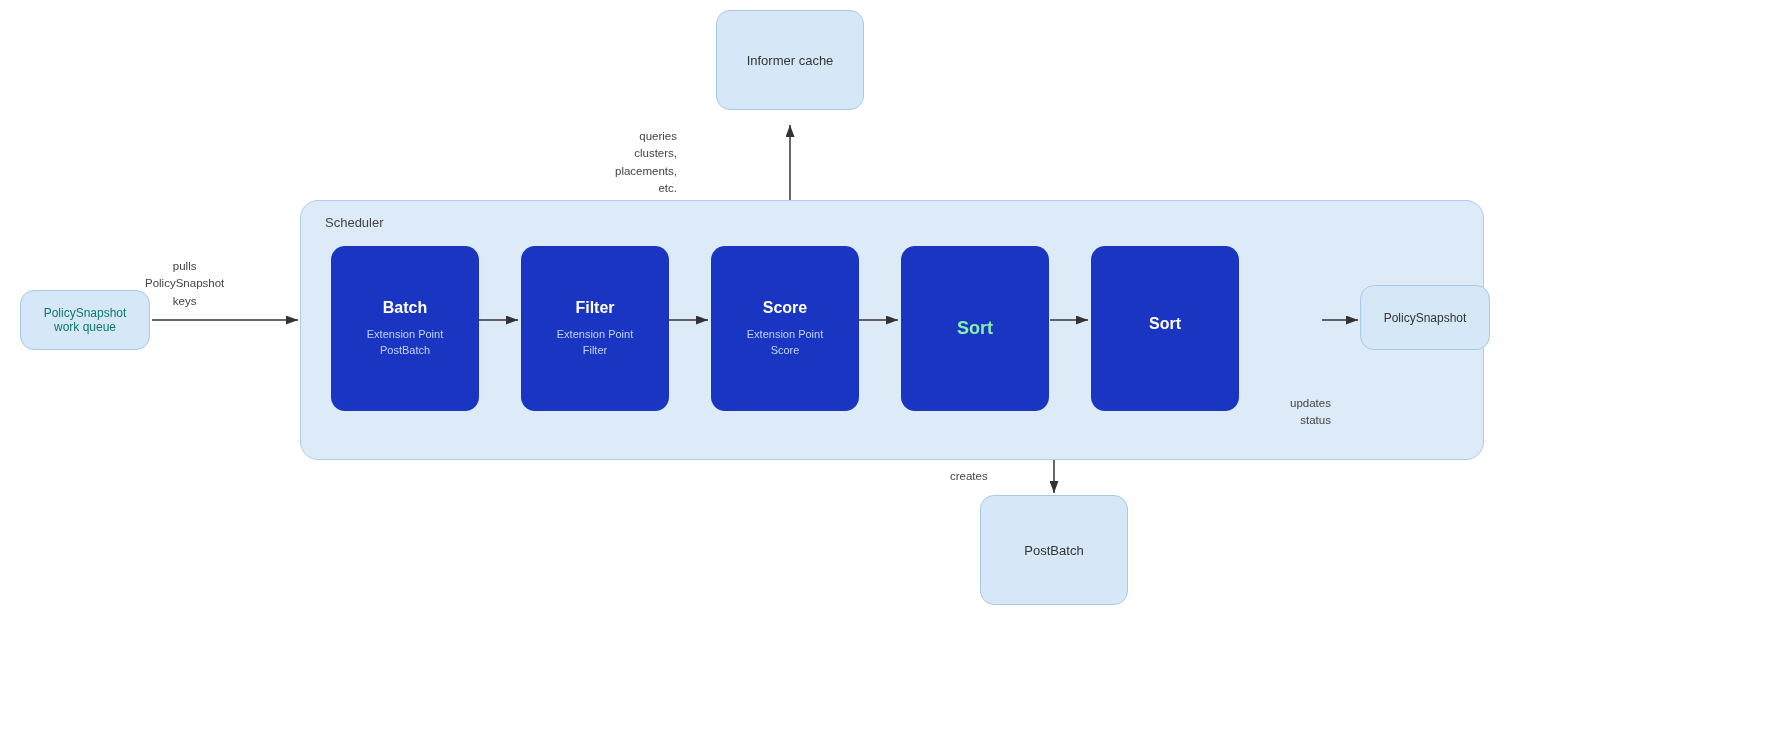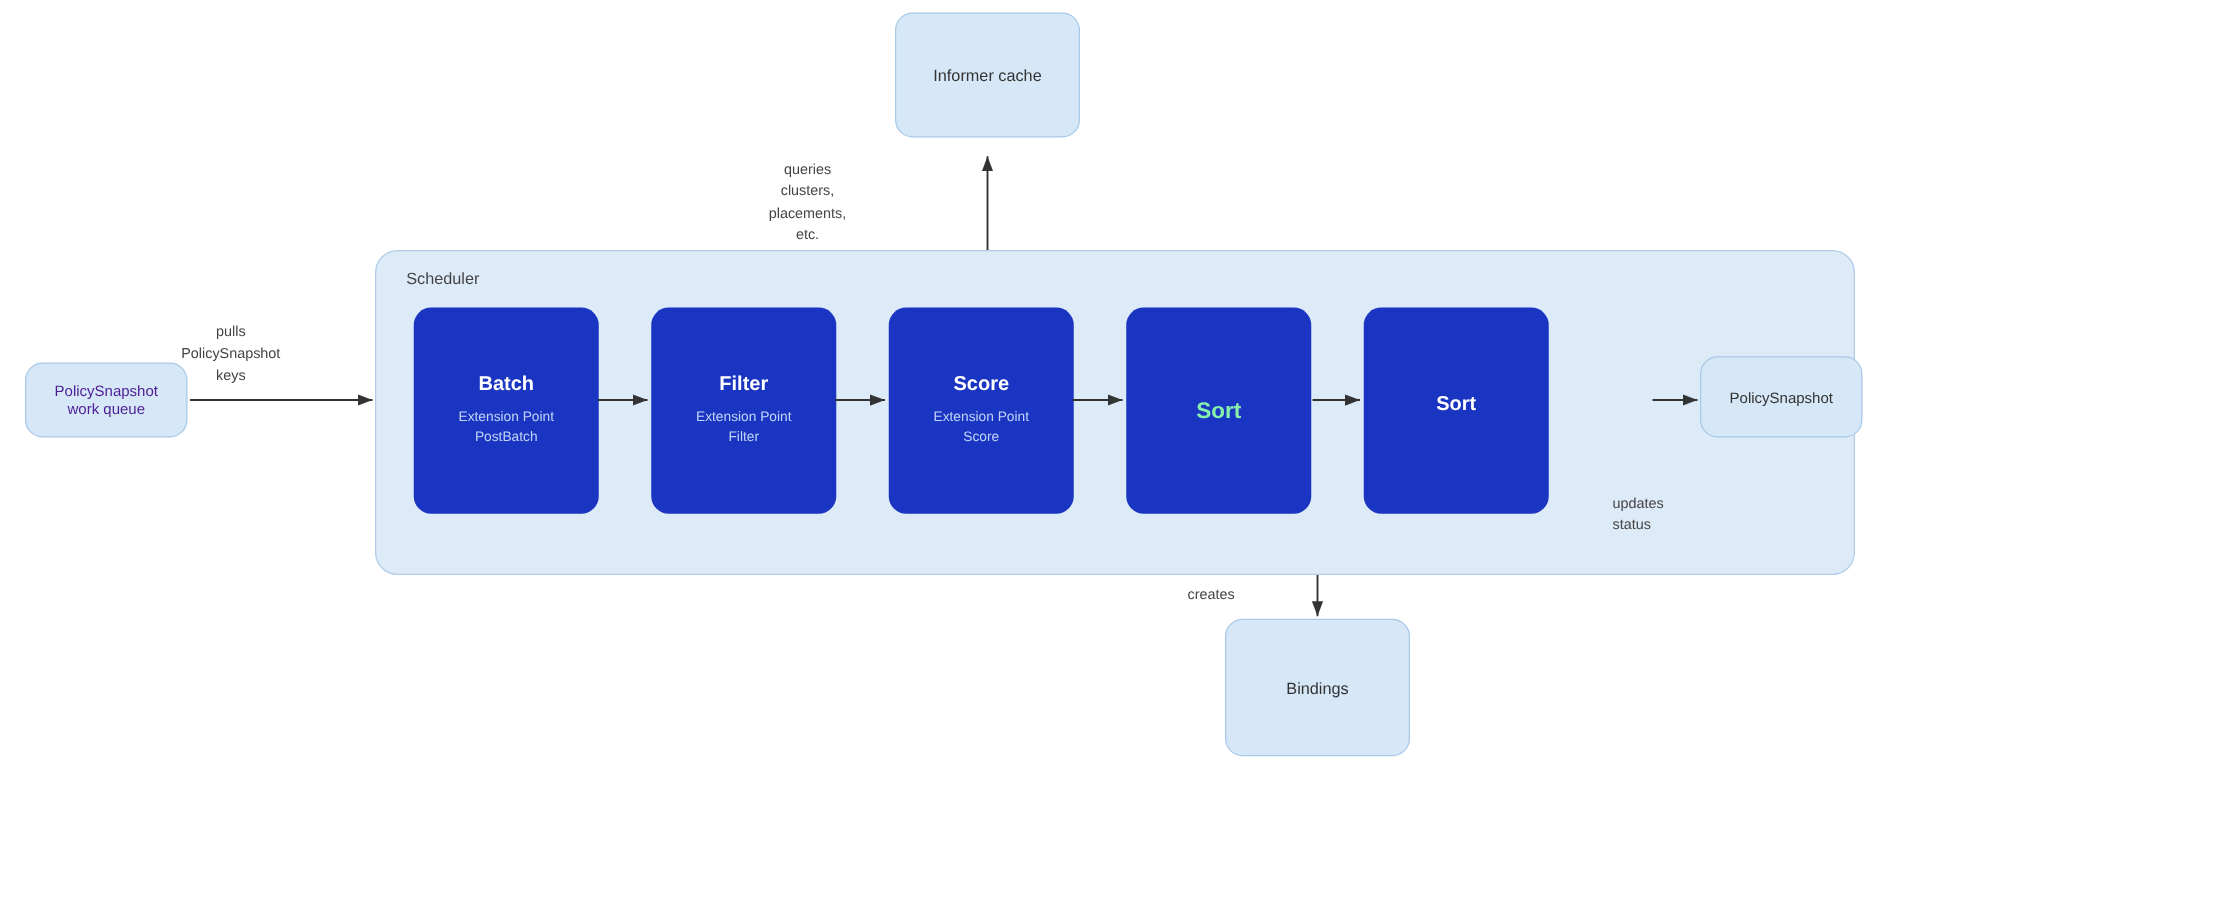--- a/index.html
+++ b/index.html
@@ -45,21 +45,21 @@
       width: 130px;
       height: 60px;
       background: #d6e8f7;
       border: 1.5px solid #a8c8e8;
       border-radius: 14px;
       display: flex;
       align-items: center;
       justify-content: center;
       text-align: center;
       font-size: 12px;
-      color: #4c1d95;
+      color: #0f766e;
       padding: 18px;
     }
 
     
     .policy-snapshot-out {
       position: absolute;
       left: 1360px;
       top: 285px;
       width: 130px;
       height: 65px;
@@ -171,34 +171,34 @@
       width: 1780px;
       height: 732px;
       pointer-events: none;
     }
 
     
     .arrow-label {
       position: absolute;
       font-size: 11.5px;
       color: #444;
-      text-align: left;
+      text-align: right;
       line-height: 1.5;
     }
 
     .pulls-label {
       left: 145px;
       top: 258px;
       text-align: center;
     }
 
     .queries-label {
       left: 615px;
       top: 128px;
-      text-align: center;
+      text-align: right;
     }
 
     .creates-label {
       left: 950px;
       top: 468px;
     }
 
     .updates-label {
       left: 1290px;
       top: 395px;
@@ -242,21 +242,21 @@
 
   <div class="work-queue">
     <span>PolicySnapshot work queue</span>
   </div>
 
   <div class="policy-snapshot-out">
     <span>PolicySnapshot</span>
   </div>
 
   <div class="bindings">
-    <span>Bindings</span>
+    <span>PostBatch</span>
   </div>
 
   <div class="arrow-label pulls-label">
     <span>pulls<br>PolicySnapshot<br>keys</span>
   </div>
 
   <div class="arrow-label queries-label">
     <span>queries<br>clusters,<br>placements,<br>etc.</span>
   </div>
 

